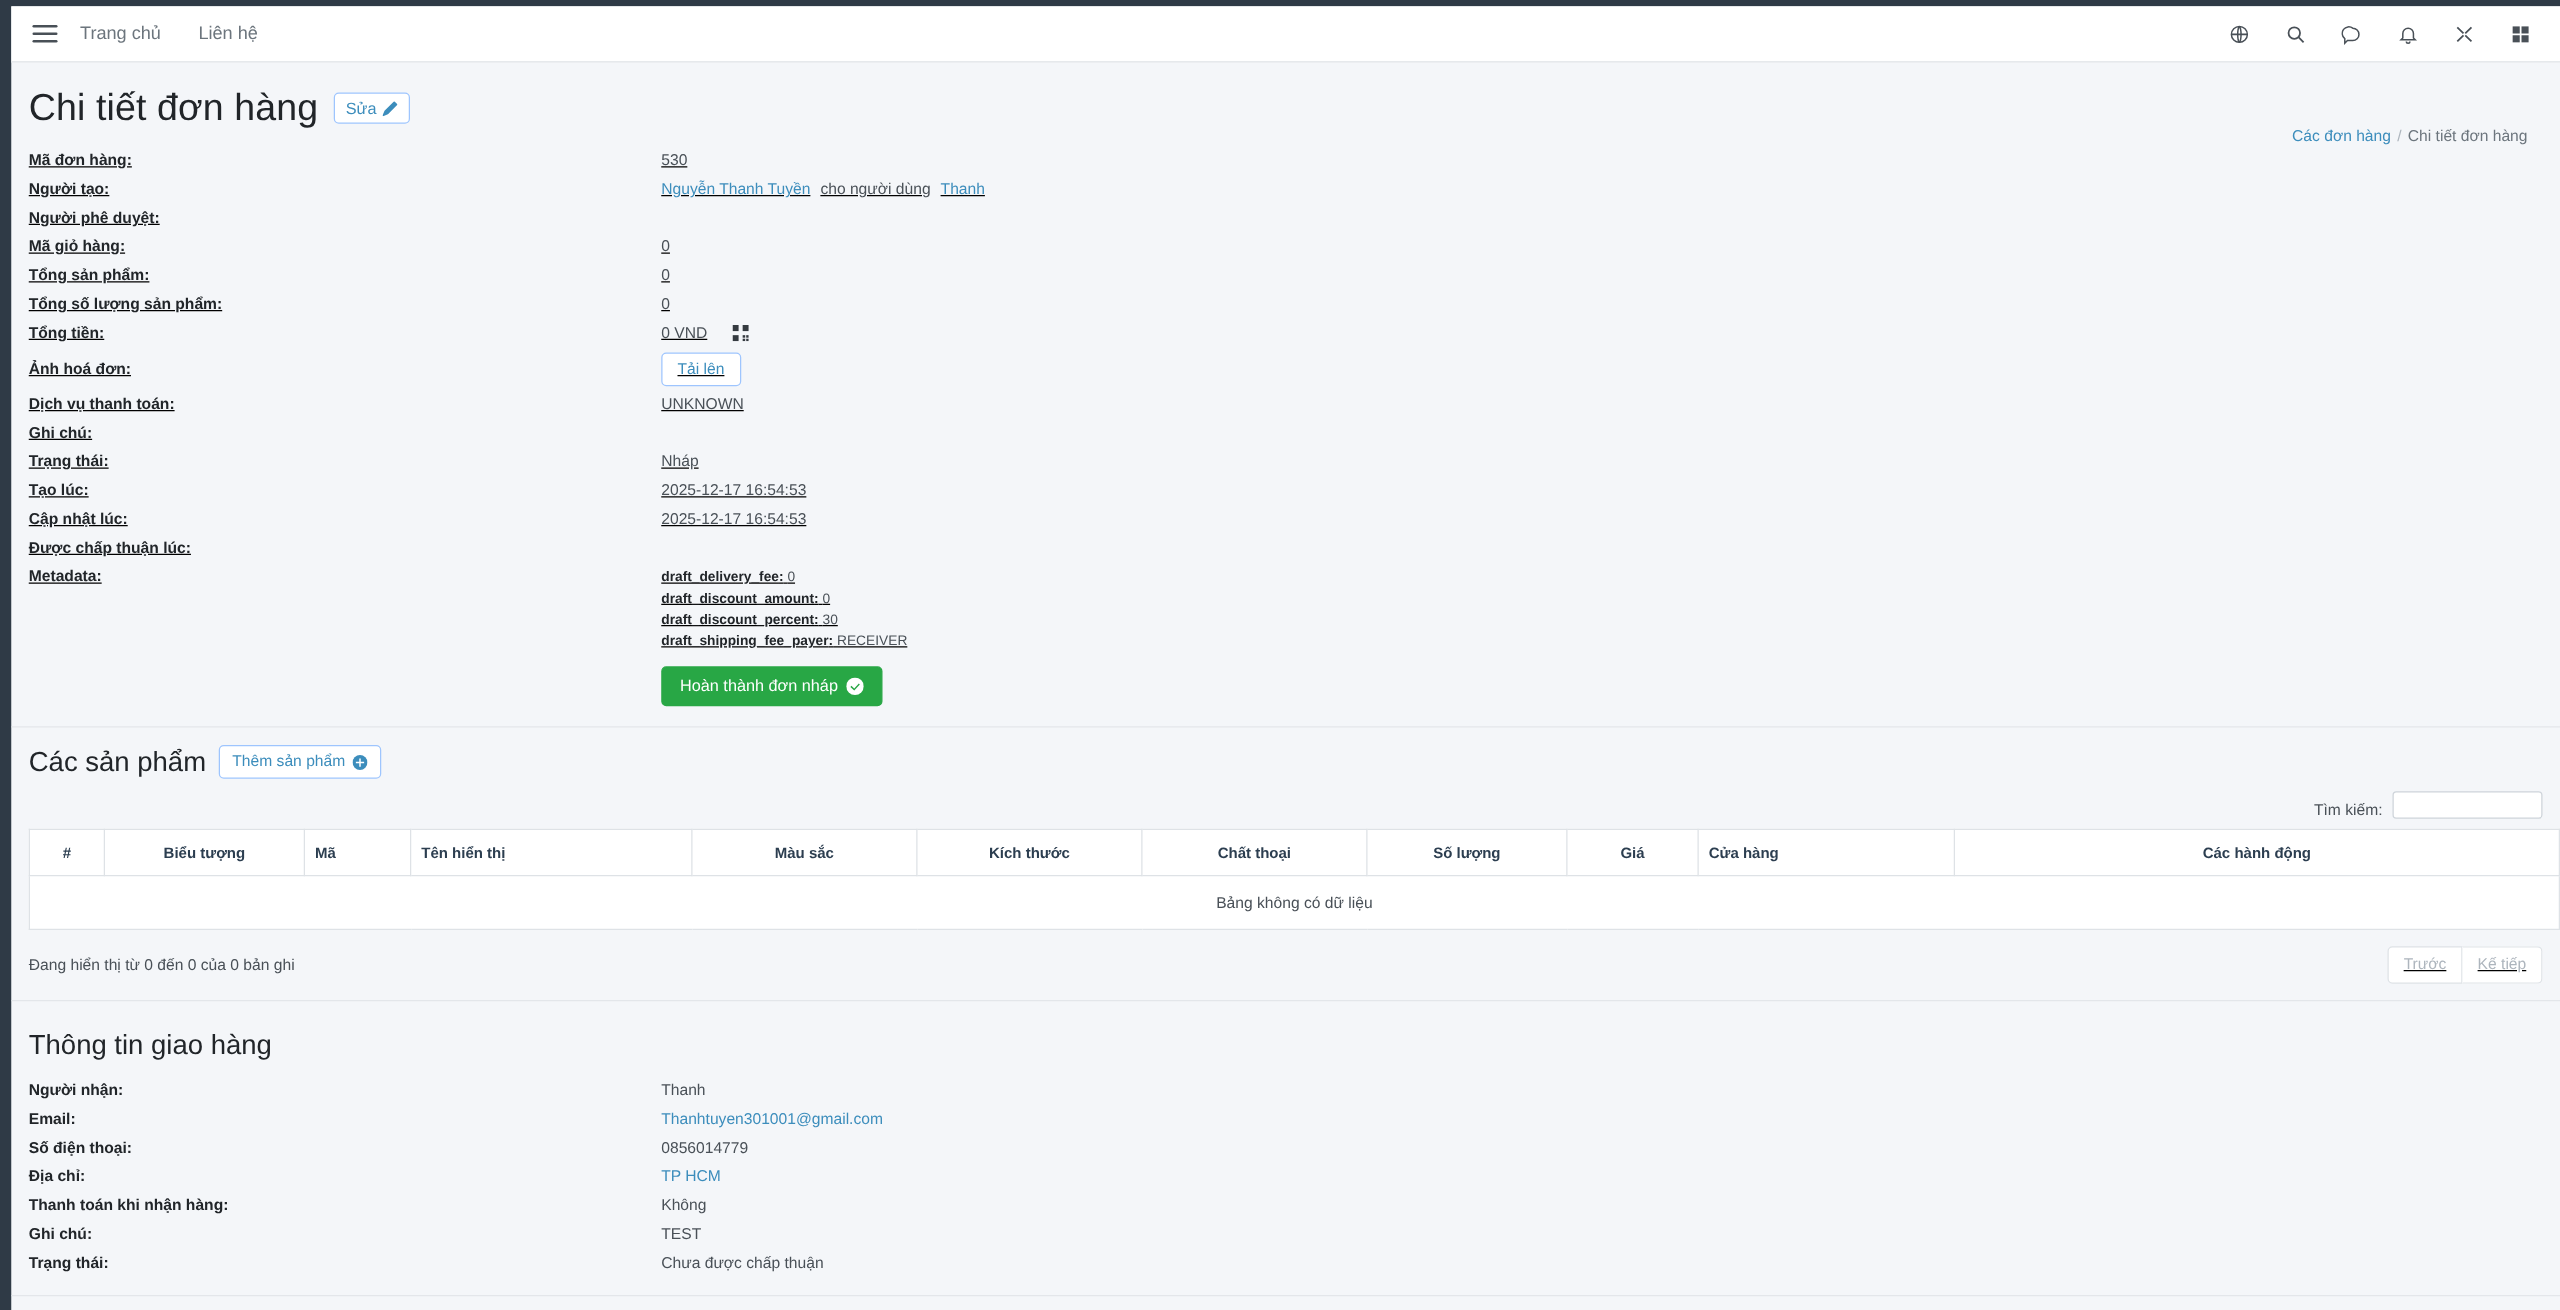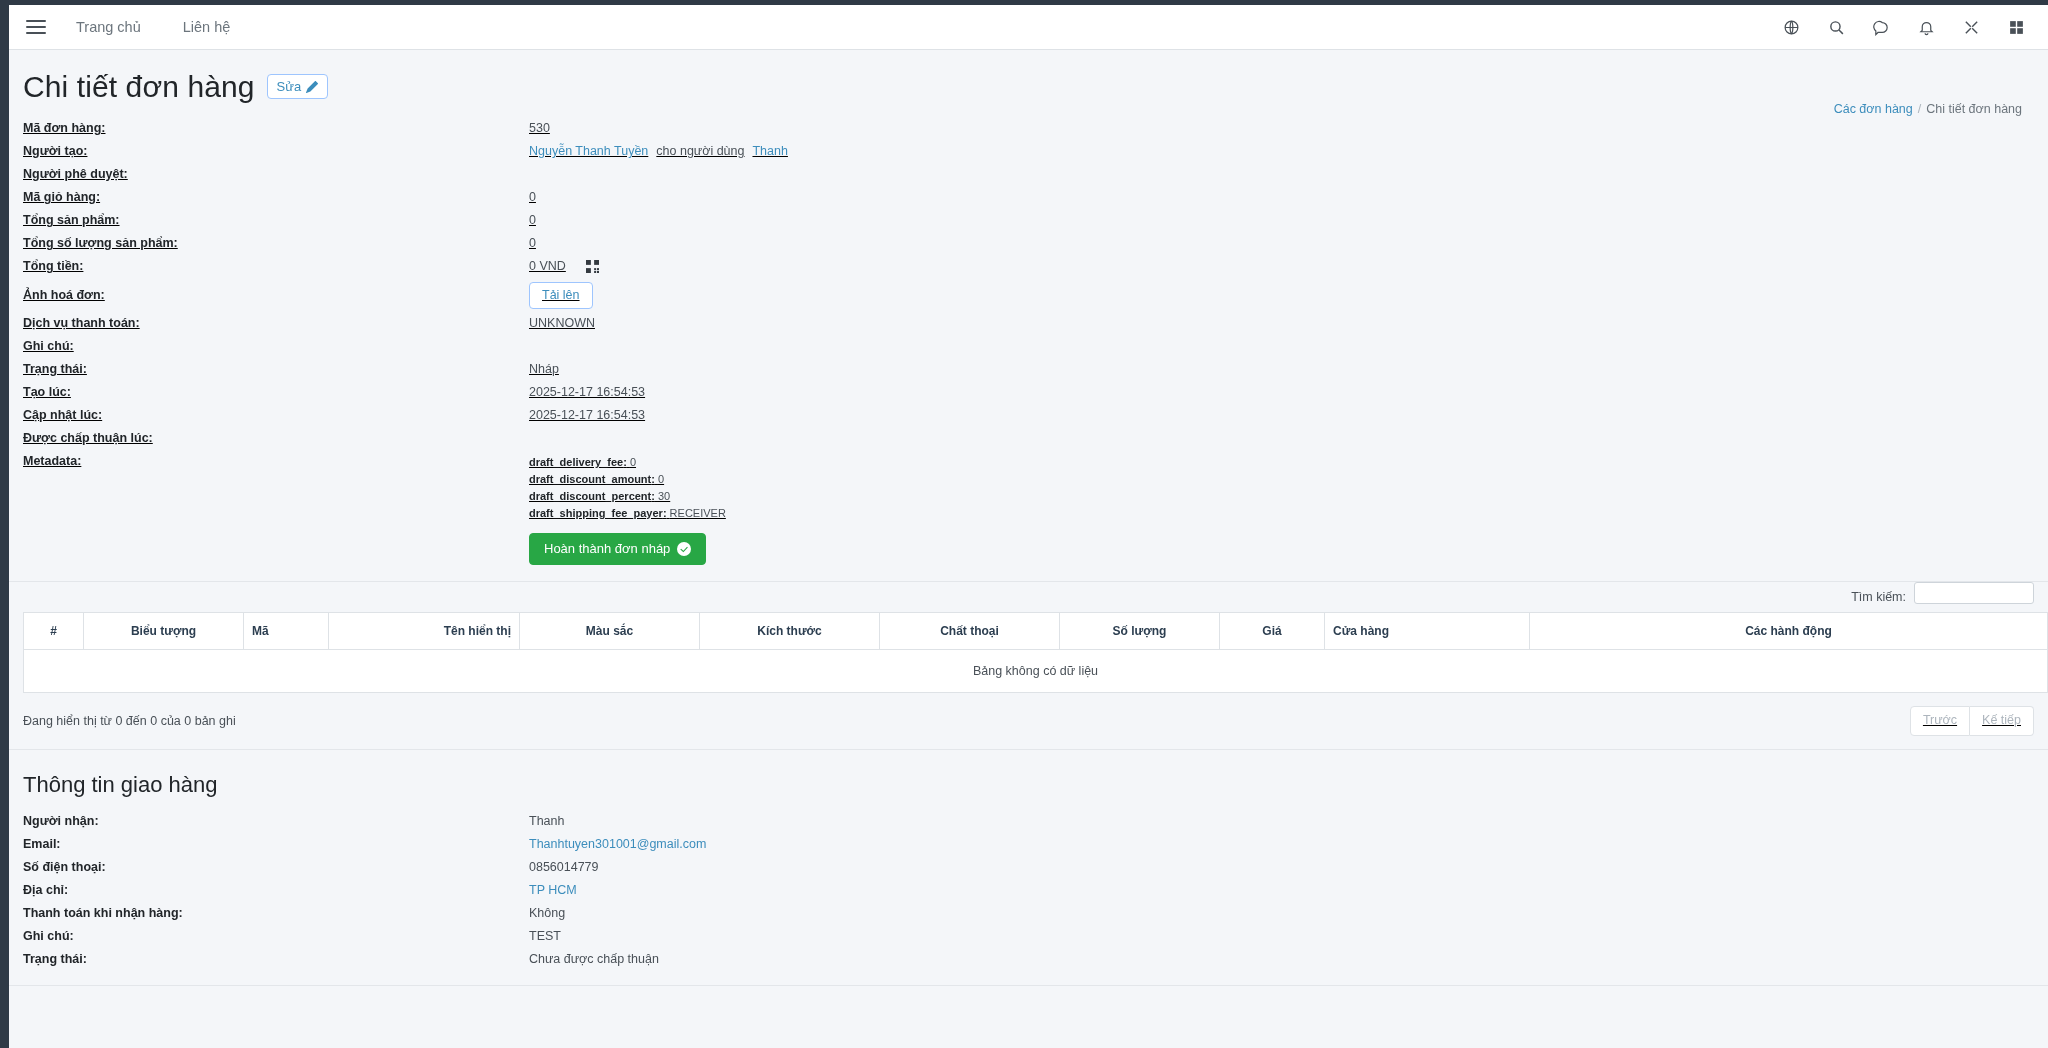--- a/index.html
+++ b/index.html
@@ -19,21 +19,21 @@
   }
   
   .topnav {
     height: 45px;
     background: #ffffff;
     border-bottom: 1px solid #dee2e6;
     display: flex;
     align-items: center;
     padding: 0 22px 0 14px;
   }
-  .nav-left { display: flex; align-items: center; gap: 12px; text-align: center; }
+  .nav-left { display: flex; align-items: center; gap: 0px; text-align: center; }
   .hamburger {
     width: 26px; height: 26px;
     display: flex; flex-direction: column; justify-content: center; gap: 4px;
     cursor: pointer; padding: 0 3px;
   }
   .hamburger span { display: block; height: 2px; background: #495057; border-radius: 1px; }
   .nav-link {
     color: #6c757d;
     font-size: 14.5px;
     padding: 0 15px;
@@ -446,35 +446,45 @@
               <path d="M11.5 5.5l-4.2 4.6L4.7 7.6l-.9 1 3.5 3.2 5.1-5.5z" fill="#28a745"></path>
             </svg>
           </button>
         </div>
       </div>
 
     </div>
 
     <div class="hr"></div>
 
+    <div class="section-head">
+      <h2 class="section-title">Các sản phẩm</h2>
+      <button class="btn-add">
+        <span>Thêm sản phẩm</span>
+        <svg viewBox="0 0 16 16" fill="#3c8dbc">
+          <circle cx="8" cy="8" r="8"></circle>
+          <path d="M7.2 3.6h1.6v3.6h3.6v1.6H8.8v3.6H7.2V8.8H3.6V7.2h3.6z" fill="#ffffff"></path>
+        </svg>
+      </button>
+    </div>
 
     <div class="table-toolbar">
       <div class="search-wrap">
         <span>Tìm kiếm:</span>
         <input class="search-input" type="text" value="" style="">
       </div>
     </div>
 
     <table class="products">
       <thead>
         <tr>
           <th style="width:60px;">#</th>
           <th style="width:160px;">Biểu tượng</th>
           <th class="left" style="width:85px;">Mã</th>
-          <th class="left" style="width:191px;text-align:right;">Tên hiển thị</th>
+          <th class="left" style="width:225px;">Tên hiển thị</th>
           <th style="width:180px;">Màu sắc</th>
           <th style="width:180px;">Kích thước</th>
           <th style="width:180px;">Chất thoại</th>
           <th style="width:160px;">Số lượng</th>
           <th style="width:105px;">Giá</th>
           <th class="left" style="width:205px;">Cửa hàng</th>
           <th>Các hành động</th>
         </tr>
       </thead>
       <tbody>

